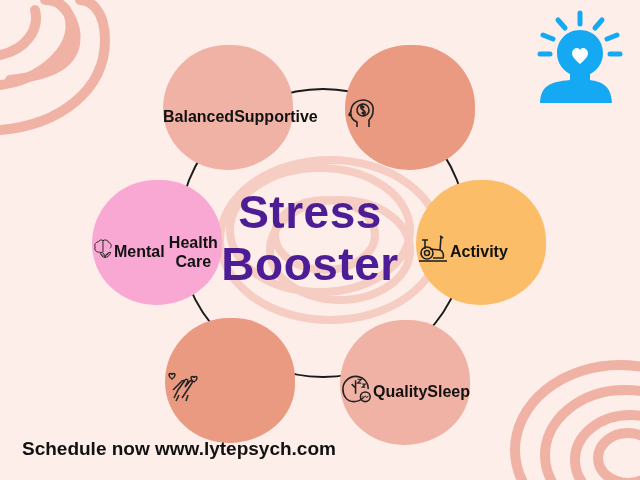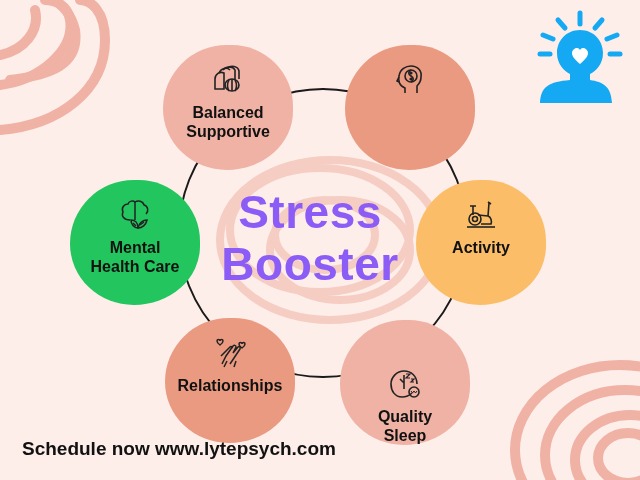--- a/index.html
+++ b/index.html
@@ -1,22 +1,22 @@
 <!DOCTYPE html>
 <html><head>
 <meta charset="utf-8">
 <style>
   html, body { margin:0; padding:0; }
   body { width:640px; height:480px; overflow:hidden; background:#fdeeea; position:relative; font-family:"Liberation Sans", sans-serif; }
   .scribble { position:absolute; }
   .ring { position:absolute; left:178px; top:88px; width:290px; height:290px; border:2.5px solid #1a1a1a; border-radius:50%; box-sizing:border-box; }
-  .node { position:absolute; width:130px; height:125px; border-radius:50% 48% 52% 50% / 52% 50% 48% 50%; display:flex; flex-direction:column; align-items:center; justify-content:flex-start; text-align:center; box-sizing:border-box; padding-top:18px; }
+  .node { position:absolute; width:130px; height:125px; border-radius:50% 48% 52% 50% / 52% 50% 48% 50%; display:flex; flex-direction:row; align-items:center; justify-content:flex-start; text-align:center; box-sizing:border-box; padding-top:18px; }
   .node .icon { width:34px; height:34px; margin-bottom:6px; }
   .node .label { font-weight:bold; font-size:16px; line-height:19px; color:#111; }
-  .title { position:absolute; left:190px; top:186px; width:240px; text-align:center; font-weight:bold; font-size:46px; line-height:52px; color:#8b5cf6; letter-spacing:0.5px; }
+  .title { position:absolute; left:190px; top:186px; width:240px; text-align:center; font-weight:bold; font-size:46px; line-height:52px; color:#4c1d95; letter-spacing:0.5px; }
   .footer { position:absolute; left:22px; top:438px; font-weight:bold; font-size:19px; color:#111; }
   .logo { position:absolute; left:530px; top:8px; width:100px; height:100px; }
 </style>
 </head>
 <body>
 
 <svg class="scribble" style="left:0;top:0" width="150" height="150" viewBox="0 0 150 150">
   <g fill="none" stroke="#f0b2a5" stroke-width="10" stroke-linecap="round">
     <path d="M0,130 C60,125 105,90 105,40 C105,10 90,0 80,0"></path>
     <path d="M0,85 C40,80 75,50 70,20 C68,5 55,0 45,0"></path>
@@ -99,24 +99,23 @@
 </div>
 
 <div class="node" style="left:165px;top:318px;background:#ea9a80;">
   <svg class="icon" viewBox="0 0 34 34" fill="none" stroke="#222" stroke-width="1.5">
     <path d="M4,5 C4,3 7,3 7,5 C7,3 10,3 10,5 C10,7 7,9 7,9 C7,9 4,7 4,5 Z"></path>
     <path d="M26,8 C26,6 29,6 29,8 C29,6 32,6 32,8 C32,10 29,12 29,12 C29,12 26,10 26,8 Z"></path>
     <path d="M9,28 L13,20 L20,10 C21,9 23,9 23,11 L20,17 L25,11 C26,10 28,11 27,13 L21,22 L17,28"></path>
     <path d="M8,20 L14,14 L17,11 C18,10 20,11 19,12"></path>
     <path d="M11,31 L14,25 M21,31 L23,25"></path>
   </svg>
-  <div class="label">Relationships</div>
 </div>
 
-<div class="node" style="left:70px;top:180px;background:#22c55e;">
+<div class="node" style="left:92px;top:180px;background:#f9a8d4;">
   <svg class="icon" viewBox="0 0 34 34" fill="none" stroke="#222" stroke-width="1.5">
     <path d="M12,22 C6,22 3,18 5,14 C3,10 6,6 10,6 C11,3 15,2 17,4 C20,2 25,3 26,7 C30,8 31,13 28,16"></path>
     <path d="M17,4 L17,22"></path>
     <path d="M13,22 C13,26 16,30 20,30 C20,25 17,22 13,22 Z"></path>
     <path d="M20,30 C24,30 28,27 29,22 C25,22 21,25 20,30 Z"></path>
     <path d="M15,25 L18,28 M22,27 L26,24"></path>
   </svg>
   <div class="label">Mental</div>
   <div class="label">Health Care</div>
 </div>

